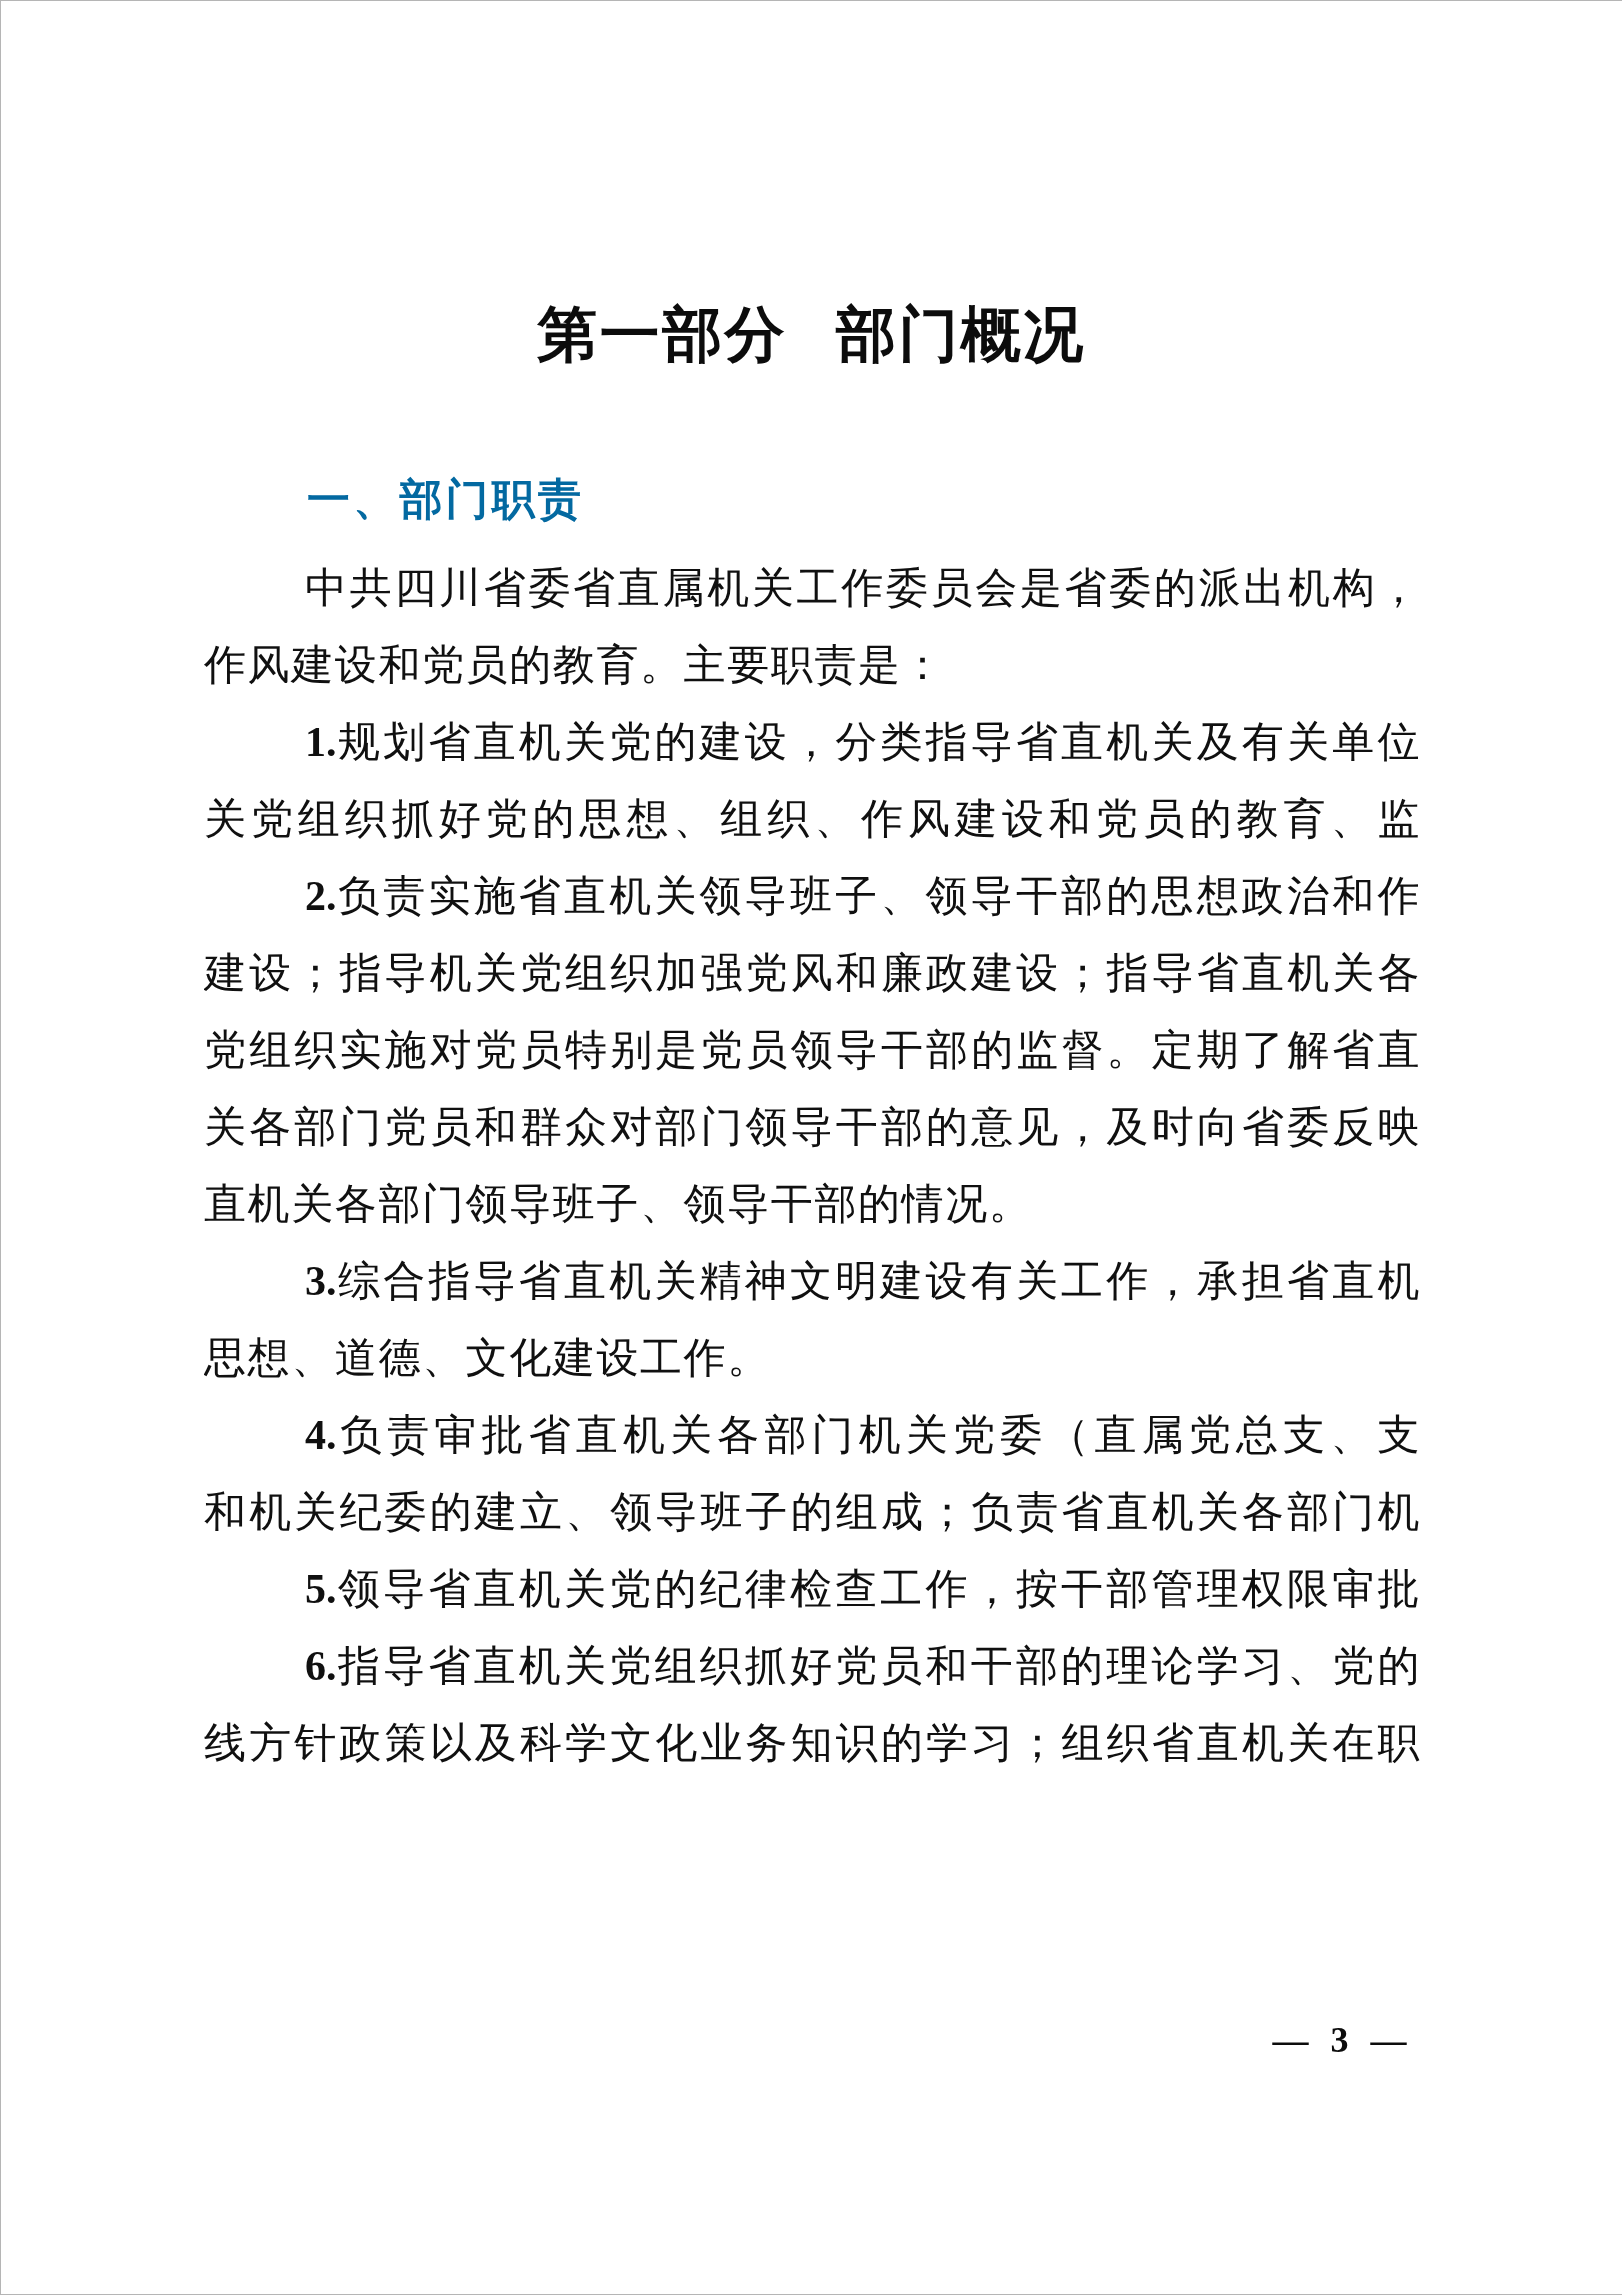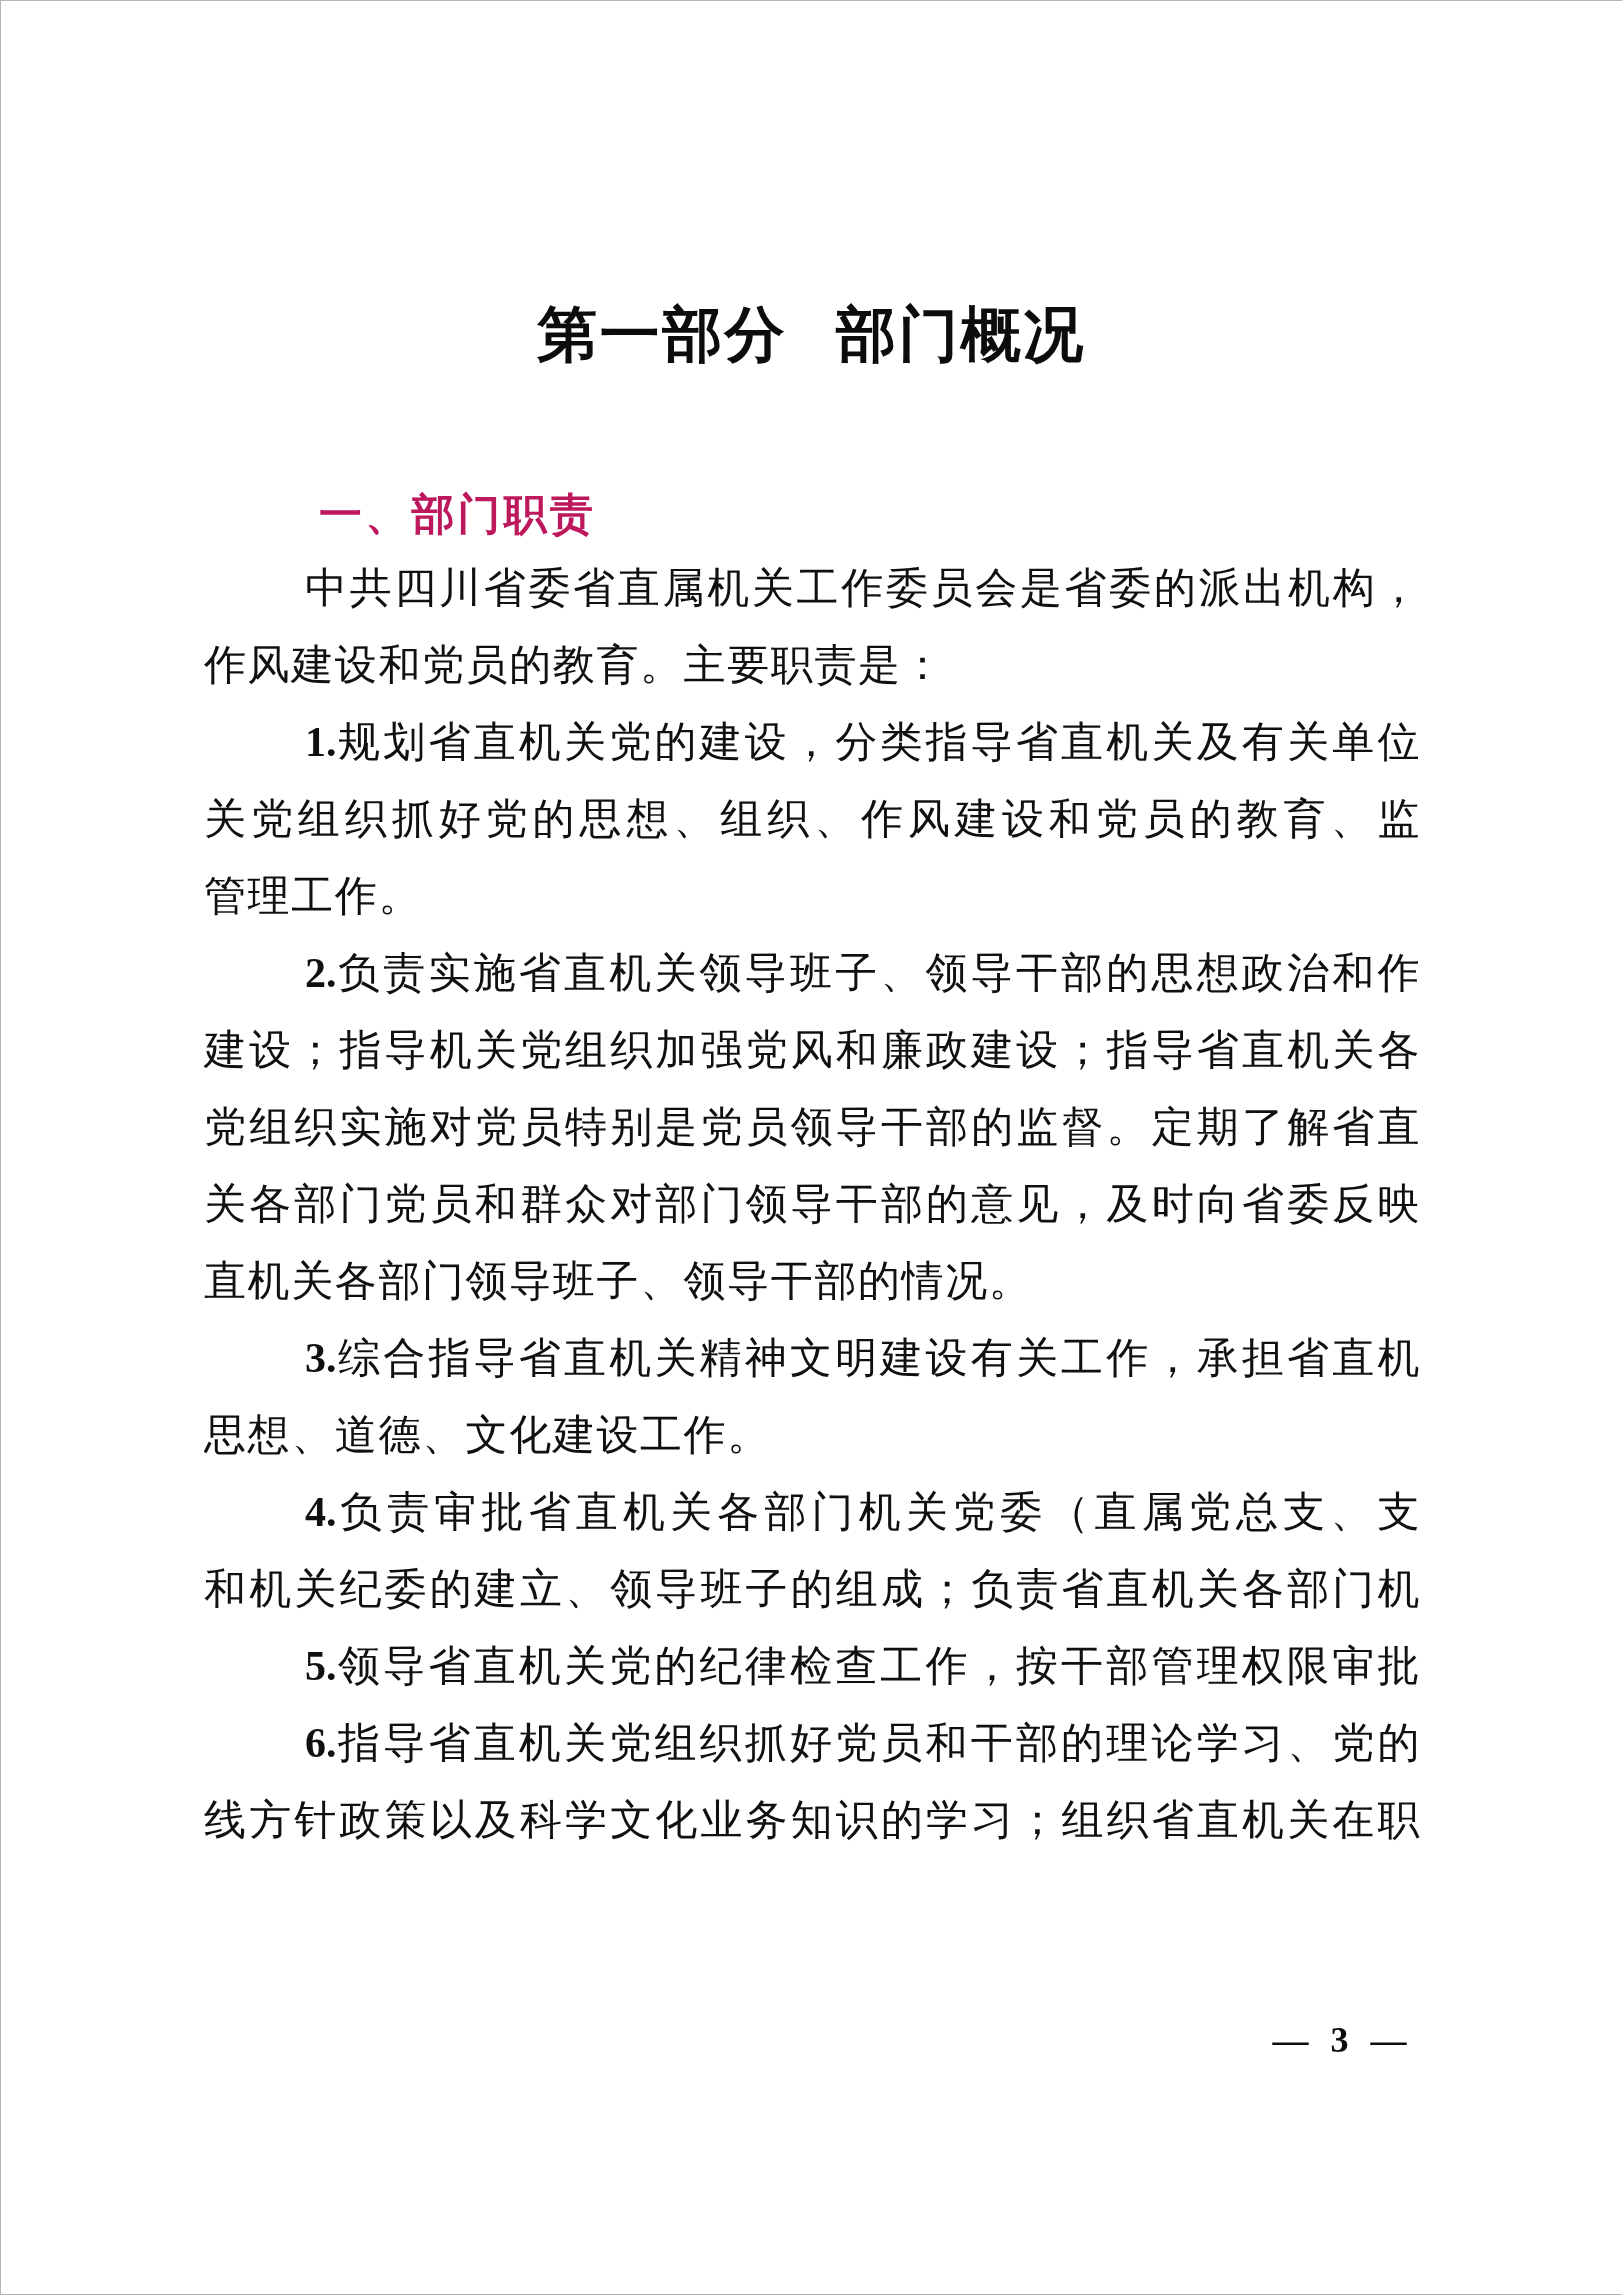--- a/index.html
+++ b/index.html
@@ -32,27 +32,27 @@
     font-size: 60px;
     line-height: 70px;
     letter-spacing: 2.4px;
     word-spacing: 0.5em;
     color: #0c0c0c;
   }
   .heading {
     position: absolute;
     top: 475px;
     left: 306px;
-    margin: 12px;
-    font-family: Liberation Serif, serif;
+    margin: 0;
+    font-family: Liberation Mono, monospace;
     font-weight: bold;
     font-size: 43px;
     line-height: 54px;
     letter-spacing: 3.2px;
-    color: #be185d;
+    color: #0369a1;
   }
   .bodytext {
     position: absolute;
     top: 549px;
     left: 203px;
     width: 1217px;
     font-size: 42px;
     letter-spacing: 1.6px;
   }
   .line {
@@ -89,21 +89,20 @@
   <h1 class="title">第一部分 部门概况</h1>
   <h2 class="heading">一、部门职责</h2>
   <div class="bodytext">
       <div>
         <div class="line indent fill">中共四川省委省直属机关工作委员会是省委的派出机构，负</div>
         <div class="line">作风建设和党员的教育。主要职责是：</div>
       </div>
       <div>
         <div class="line indent fill"><span class="num">1.</span>规划省直机关党的建设，分类指导省直机关及有关单位机</div>
         <div class="line fill">关党组织抓好党的思想、组织、作风建设和党员的教育、监督、</div>
-        <div class="line">管理工作。</div>
       </div>
       <div>
         <div class="line indent fill"><span class="num">2.</span>负责实施省直机关领导班子、领导干部的思想政治和作风</div>
         <div class="line fill">建设；指导机关党组织加强党风和廉政建设；指导省直机关各级</div>
         <div class="line fill">党组织实施对党员特别是党员领导干部的监督。定期了解省直机</div>
         <div class="line fill">关各部门党员和群众对部门领导干部的意见，及时向省委反映省</div>
         <div class="line">直机关各部门领导班子、领导干部的情况。</div>
       </div>
       <div>
         <div class="line indent fill"><span class="num">3.</span>综合指导省直机关精神文明建设有关工作，承担省直机关</div>

